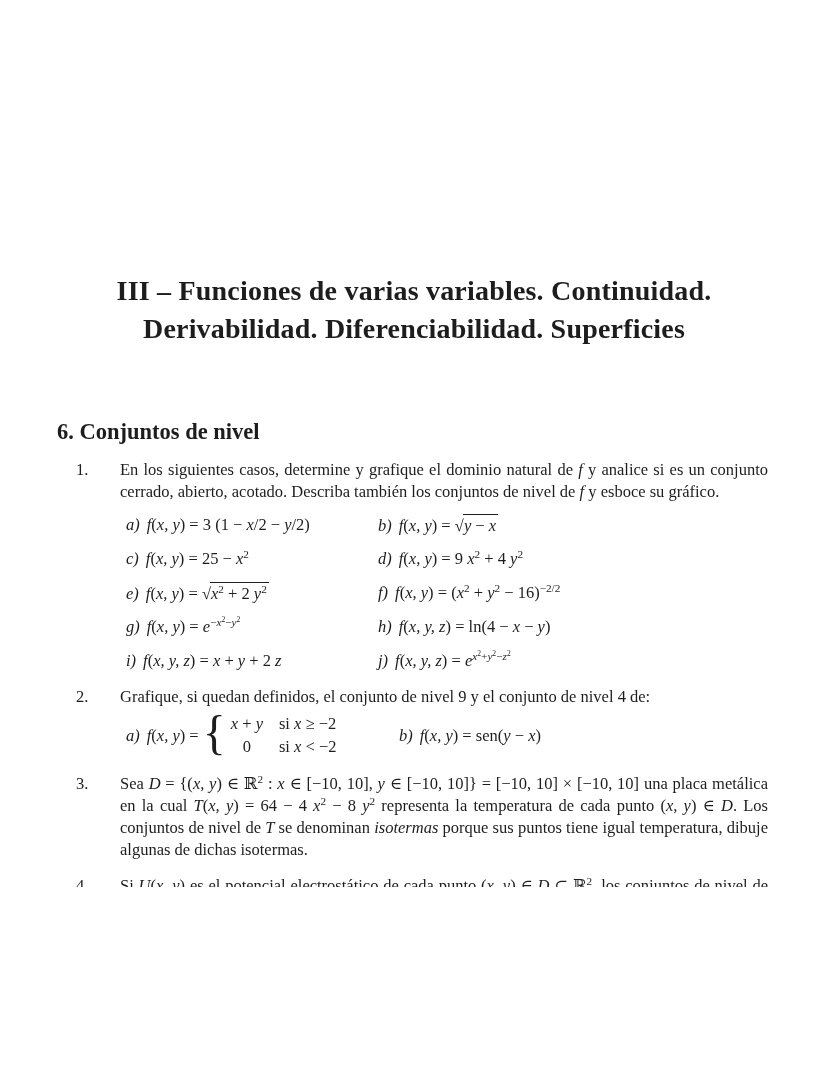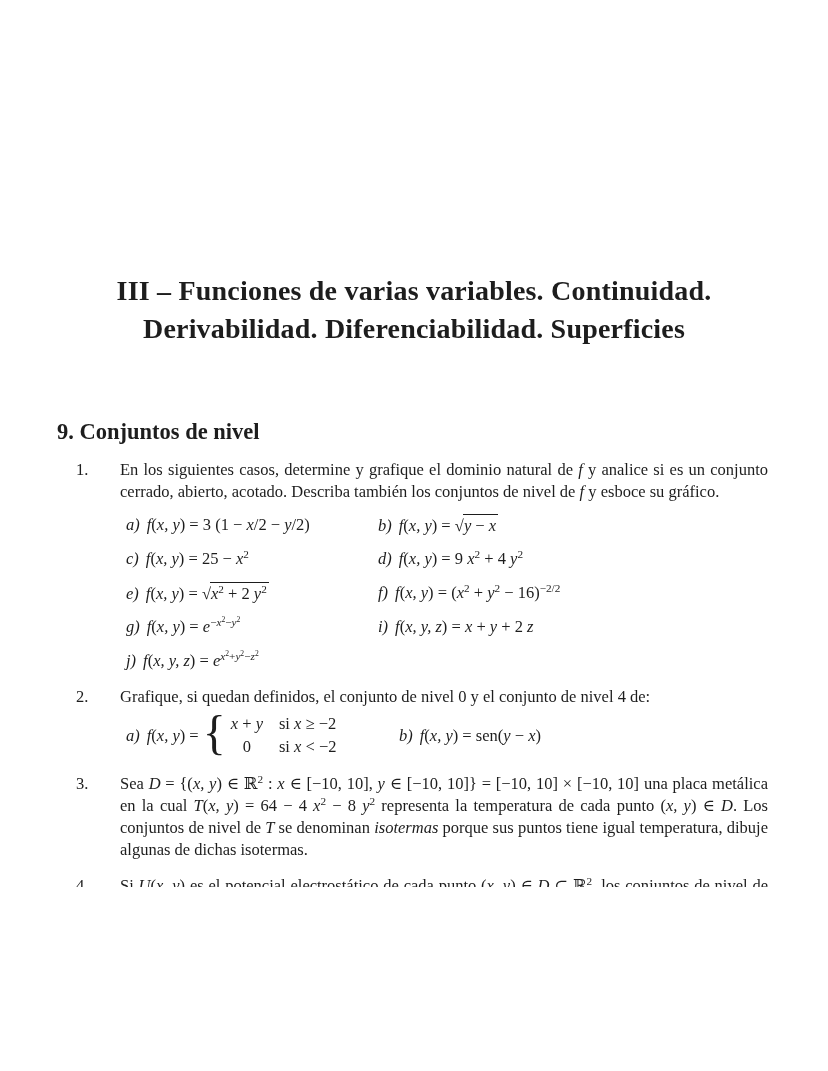--- a/index.html
+++ b/index.html
@@ -45,44 +45,45 @@
 </head>
 <body>
 
 <div class="page">
 
   <header class="title-block">
     <div>III – Funciones de varias variables. Continuidad.</div>
     <div>Derivabilidad. Diferenciabilidad. Superficies</div>
   </header>
 
-  <h2 class="section-heading">9. Conjuntos de nivel</h2>
+  <h2 class="section-heading">6. Conjuntos de nivel</h2>
 
   <div class="exercise x1">
     <span class="ex-num">1.</span>
     <div class="ex-body">
       <p class="prose">En los siguientes casos, determine y grafique el dominio natural de <span class="it">f</span> y analice si es un conjunto cerrado, abierto, acotado. Describa también los conjuntos de nivel de <span class="it">f</span> y esboce su gráfico.</p>
       <div class="items-grid">
         <div class="item"><span class="ilabel">a)</span><span class="formula"><span class="it">f</span>(<span class="it">x, y</span>) = 3 (1 − <span class="it">x</span>/2 − <span class="it">y</span>/2)</span></div>
         <div class="item"><span class="ilabel">b)</span><span class="formula"><span class="it">f</span>(<span class="it">x, y</span>) = <span class="sqrt"><span class="rad">√</span><span class="vinc"><span class="it">y</span> − <span class="it">x</span></span></span></span></div>
         <div class="item"><span class="ilabel">c)</span><span class="formula"><span class="it">f</span>(<span class="it">x, y</span>) = 25 − <span class="it">x</span><sup>2</sup></span></div>
         <div class="item"><span class="ilabel">d)</span><span class="formula"><span class="it">f</span>(<span class="it">x, y</span>) = 9 <span class="it">x</span><sup>2</sup> + 4 <span class="it">y</span><sup>2</sup></span></div>
         <div class="item"><span class="ilabel">e)</span><span class="formula"><span class="it">f</span>(<span class="it">x, y</span>) = <span class="sqrt"><span class="rad">√</span><span class="vinc"><span class="it">x</span><sup>2</sup> + 2 <span class="it">y</span><sup>2</sup></span></span></span></div>
         <div class="item"><span class="ilabel">f)</span><span class="formula"><span class="it">f</span>(<span class="it">x, y</span>) = (<span class="it">x</span><sup>2</sup> + <span class="it">y</span><sup>2</sup> − 16)<sup>−2/2</sup></span></div>
         <div class="item"><span class="ilabel">g)</span><span class="formula"><span class="it">f</span>(<span class="it">x, y</span>) = <span class="it">e</span><sup>−<span class="it">x</span><sup>2</sup>−<span class="it">y</span><sup>2</sup></sup></span></div>
+        <div class="item"><span class="ilabel">h)</span><span class="formula"><span class="it">f</span>(<span class="it">x, y, z</span>) = ln(4 − <span class="it">x</span> − <span class="it">y</span>)</span></div>
         <div class="item"><span class="ilabel">i)</span><span class="formula"><span class="it">f</span>(<span class="it">x, y, z</span>) = <span class="it">x</span> + <span class="it">y</span> + 2 <span class="it">z</span></span></div>
         <div class="item"><span class="ilabel">j)</span><span class="formula"><span class="it">f</span>(<span class="it">x, y, z</span>) = <span class="it">e</span><sup><span class="it">x</span><sup>2</sup>+<span class="it">y</span><sup>2</sup>−<span class="it">z</span><sup>2</sup></sup></span></div>
       </div>
     </div>
   </div>
 
   <div class="exercise x2">
     <span class="ex-num">2.</span>
     <div class="ex-body">
-      <p class="prose">Grafique, si quedan definidos, el conjunto de nivel 0 y el conjunto de nivel 4 de:</p>
+      <p class="prose">Grafique, si quedan definidos, el conjunto de nivel 9 y el conjunto de nivel 4 de:</p>
       <div class="ex2-row">
         <div class="pw">
           <span class="ilabel">a)</span>
           <span><span class="it">f</span>(<span class="it">x, y</span>) = </span>
           <span class="brace">{</span>
           <span class="cases">
             <span class="cexpr"><span class="it">x</span> + <span class="it">y</span></span>
             <span class="ccond">si <span class="it">x</span> ≥ −2</span>
             <span class="cexpr">0</span>
             <span class="ccond">si <span class="it">x</span> &lt; −2</span>

